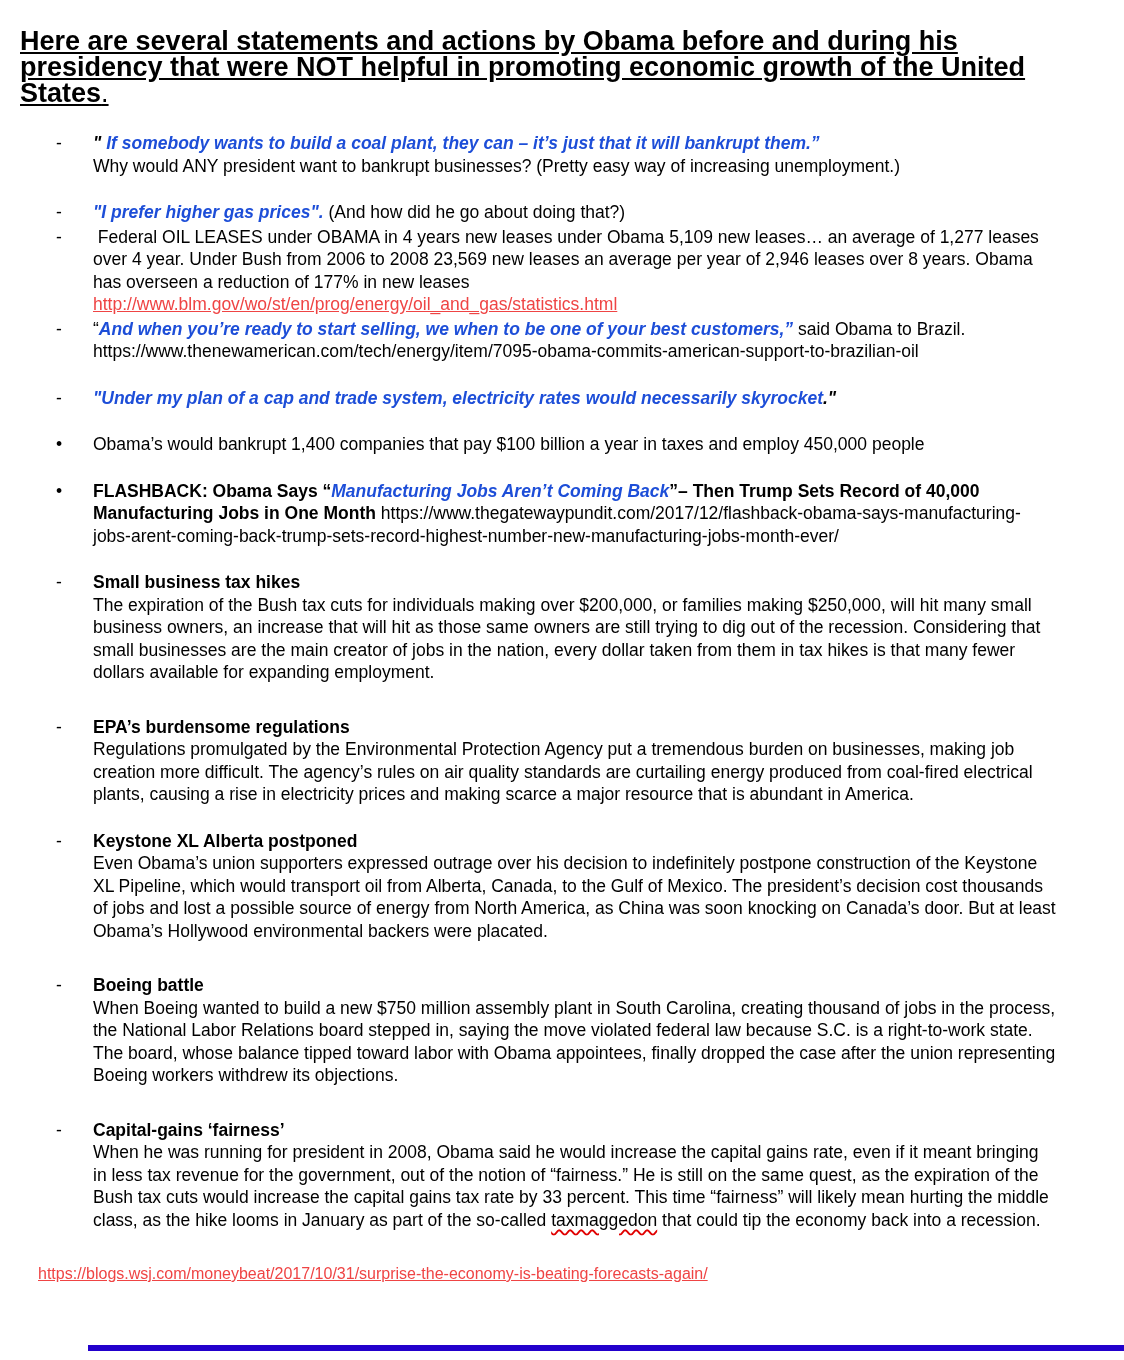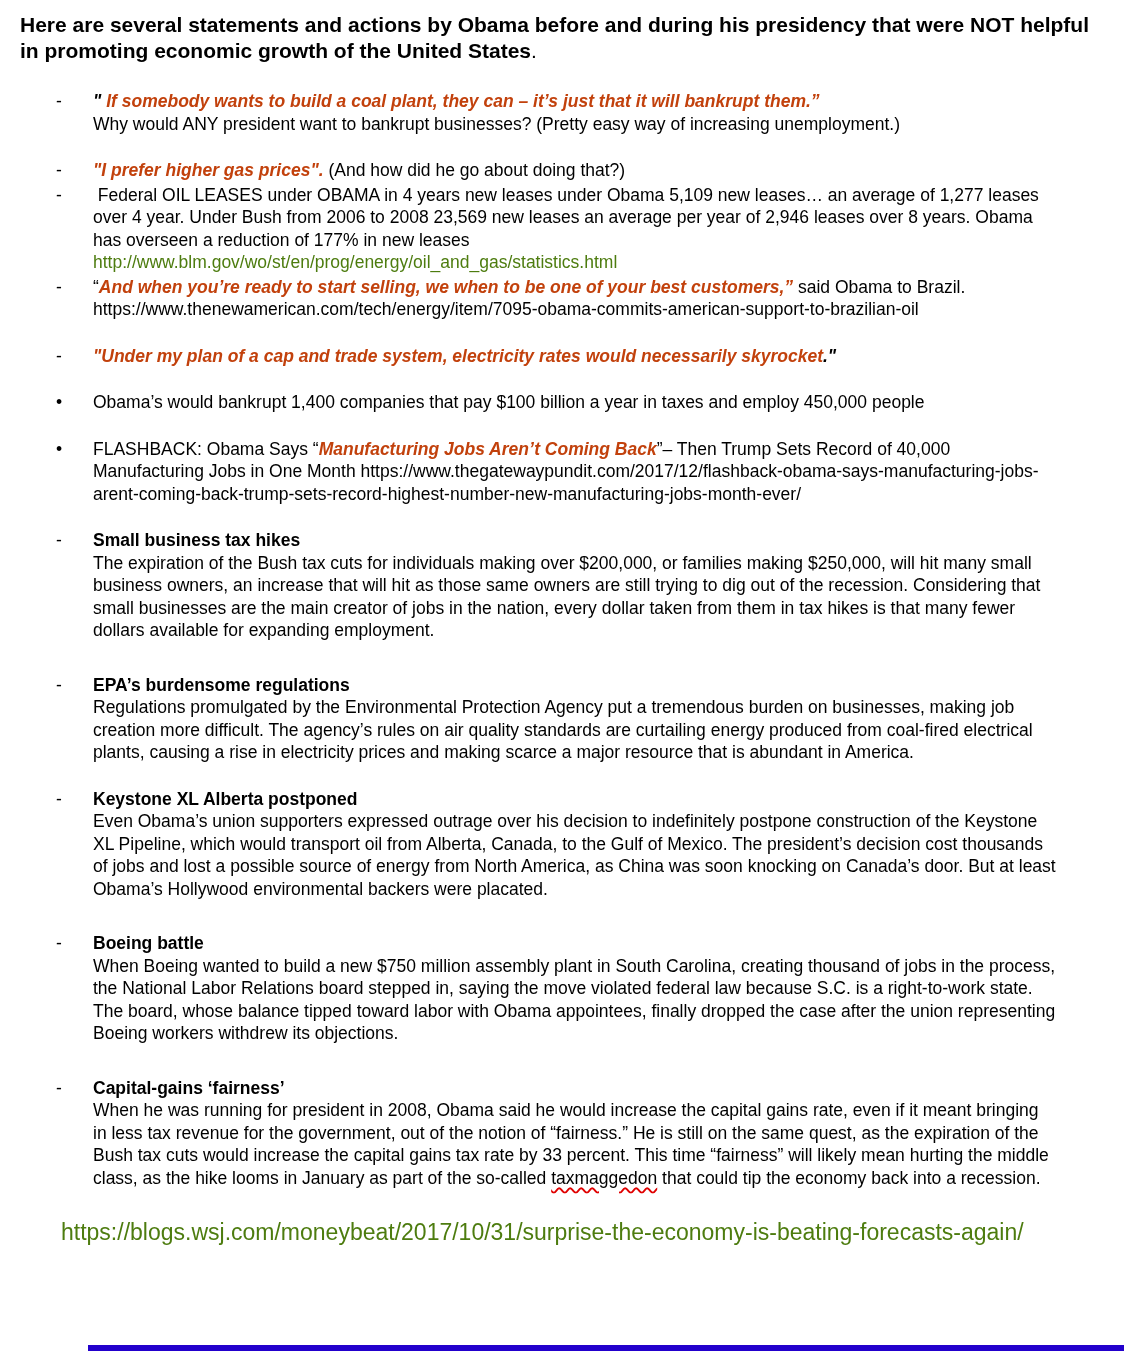--- a/index.html
+++ b/index.html
@@ -1,37 +1,37 @@
 <!DOCTYPE html>
 <html><head>
 <meta charset="utf-8">
 <style>
   html,body { margin:0; padding:0; background:#ffffff; }
   body { font-family:"Liberation Sans", sans-serif; color:#000000; }
   .page { position:relative; width:1124px; height:1360px; background:#ffffff; overflow:hidden; }
-  .title { margin:0; padding:12px 18px 0 20px; max-width:1094px;
-           font-size:21px; font-weight:bold; line-height:26px; color:#000; }
+  .title { margin:0; padding:28px 18px 0 20px; max-width:1094px;
+           font-size:27px; font-weight:bold; line-height:26px; color:#000;text-decoration:underline; }
   .title .reg { font-weight:normal; }
   .list { padding:26px 0 0 56px; }
   .item { display:flex; }
   .marker { width:37px; flex:none; font-size:17.5px; line-height:22.5px; }
   .content { width:964px; font-size:17.5px; line-height:22.5px; }
   .line { min-height:22.5px; }
   .gap-sm { margin-bottom:2px; }
   .gap-md { margin-bottom:24px; }
   .gap-lg { margin-bottom:32px; }
-  .red-bi { color:#c2410c; font-weight:bold; font-style:italic; }
+  .red-bi { color:#1d4ed8; font-weight:bold; font-style:italic; }
   .bi  { font-weight:bold; font-style:italic; }
-  .b   { font-weight:normal; }
-  .link { color:#4d7c0f; cursor:pointer;text-align:right; }
+  .b   { font-weight:bold; }
+  .link { color:#ef4444; text-decoration:underline; cursor:pointer;text-align:right; }
   .heading { font-weight:bold; }
   .misspell { text-decoration-line:underline; text-decoration-style:wavy;
               text-decoration-color:#E00000; text-decoration-thickness:1.5px;
               text-underline-offset:3px; }
-  .footer { padding-left:61px; font-size:23px; line-height:22.5px; }
+  .footer { padding-left:38px; font-size:16px; line-height:22.5px; }
   .bottom-bar { position:absolute; left:88px; right:0; top:1345px; height:6px; background:#2200CC; }
 </style>
 </head>
 <body>
 
 <div class="page">
 
   <h1 class="title"><span>Here are several statements and actions by Obama before and during his presidency that were NOT helpful in promoting economic growth of the United States</span><span class="reg">.</span></h1>
 
   <div class="list">

